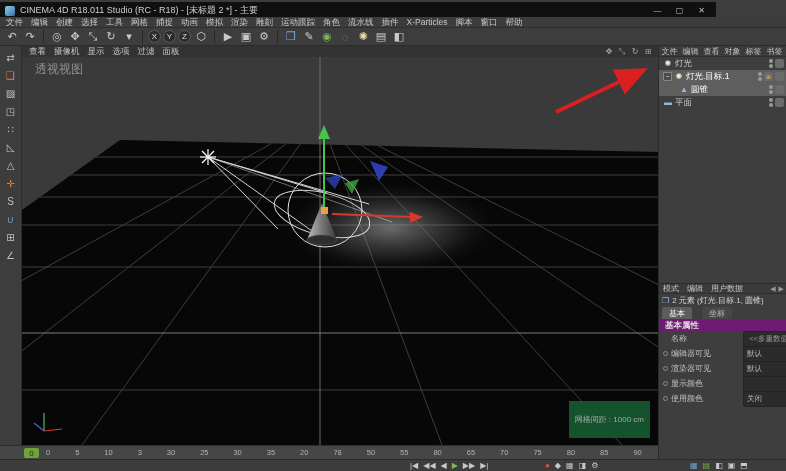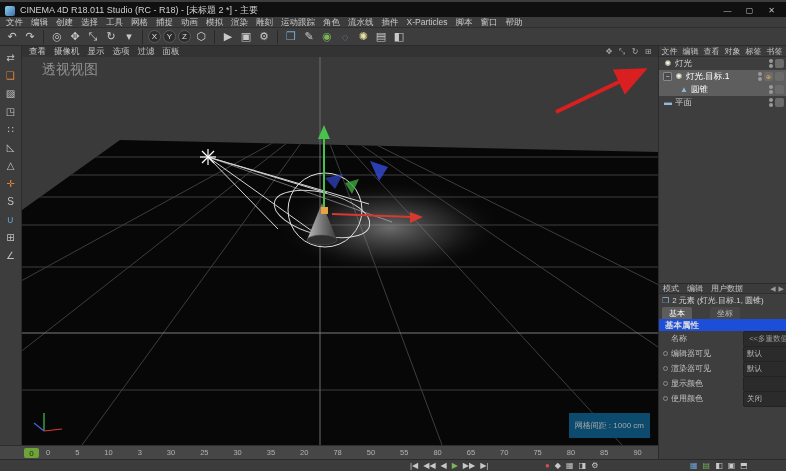--- a/index.html
+++ b/index.html
@@ -2,21 +2,21 @@
 <html><head>
 <meta charset="utf-8">
 <style>
   *{margin:0;padding:0;box-sizing:border-box}
   html,body{width:786px;height:471px;overflow:hidden;background:#3d3d3d;
     font-family:"Liberation Sans","DejaVu Sans",sans-serif;}
   .app{position:relative;width:786px;height:471px;background:#3d3d3d}
   .abs{position:absolute}
 
   
-  .titlebar{left:0;top:2px;width:786px;height:17px;background:#101010;display:flex;
+  .titlebar{left:0;top:2px;width:716px;height:17px;background:#101010;display:flex;
     align-items:center;padding:0 5px;color:#cfcfcf;font-size:9px;gap:5px}
   .appicon{width:10px;height:10px;border-radius:2px;background:linear-gradient(135deg,#8fd0ee,#3a6ea8);flex:0 0 auto}
   .wincontrols{margin-left:auto;display:flex;gap:3px}
   .winbtn{width:19px;height:13px;display:flex;align-items:center;justify-content:center;color:#c0c0c0;font-size:8px}
 
   
   .menubar{left:0;top:17px;width:786px;height:11px;background:#3c3c3c;border-bottom:1px solid #2e2e2e;
     display:flex;align-items:center;padding-left:2px;font-size:8.5px;color:#c8c8c8}
   .menuitem{padding:0 4px;line-height:11px;white-space:nowrap}
 
@@ -36,23 +36,23 @@
   .lbicon{width:16px;height:15px;display:flex;align-items:center;justify-content:center;font-size:10px;color:#c0c0c0}
   .lbicon.orange{color:#e0853a}.lbicon.blue{color:#6fa7dc}
 
   
   .viewport{left:22px;top:46px;width:636px;height:399px;background:#383838;overflow:hidden}
   .vpmenu{position:absolute;left:0;top:0;width:636px;height:11px;background:#333;display:flex;
     align-items:center;font-size:8.5px;color:#c2c2c2;padding:0 3px;z-index:5}
   .vpcorner{margin-left:auto;display:flex;gap:3px;padding-right:2px}
   .vpcicon{width:10px;height:9px;font-size:8px;color:#a8a8a8;display:flex;align-items:center;justify-content:center}
   svg.vpcanvas{position:absolute;left:0;top:11px}
-  .hudlabel{position:absolute;left:20px;top:15px;font-size:14px;color:#8f8f8f;z-index:4}
-  .gridlabel{position:absolute;right:8px;bottom:7px;background:#0c4a6e;color:#a8a8a8;
-    font-size:8px;padding:7px 6px;z-index:4}
+  .hudlabel{position:absolute;left:13px;top:15px;font-size:12px;color:#8f8f8f;z-index:4}
+  .gridlabel{position:absolute;right:8px;bottom:7px;background:#14532d;color:#a8a8a8;
+    font-size:8px;padding:13px 6px;z-index:4}
 
   
   .rightpanel{left:658px;top:46px;width:128px;height:413px;background:#3e3e3e;border-left:1px solid #2b2b2b}
   .ommenu{position:absolute;left:0;top:0;width:128px;height:11px;background:#3b3b3b;border-bottom:1px solid #2f2f2f;
     display:flex;align-items:center;font-size:8px;color:#c4c4c4}
   .ommenu .menuitem{padding:0 2.5px}
   .omlist{position:absolute;left:0;top:11px;width:128px;height:226px;background:#3e3e3e}
   .omrow{height:13px;display:flex;align-items:center;font-size:8.5px;color:#cccccc;padding-left:4px;gap:2px}
   .omrow.selected{background:#5e5e5e;color:#fff}
   .omrow.indent{padding-left:20px}
@@ -68,24 +68,24 @@
     display:flex;align-items:center;justify-content:center}
 
   .ammenu{position:absolute;left:0;top:237px;width:128px;height:11px;background:#3b3b3b;
     border-top:1px solid #2a2a2a;border-bottom:1px solid #2f2f2f;display:flex;align-items:center;
     font-size:8px;color:#c4c4c4}
   .amnav{margin-left:auto;display:flex;gap:3px;padding-right:3px;font-size:7px;color:#9a9a9a}
   .aminfo{position:absolute;left:0;top:248px;width:128px;height:13px;display:flex;align-items:center;
     font-size:8px;color:#d2d2d2;padding-left:3px;gap:3px}
   .infoicon{color:#8fb8dc;font-size:8px}
   .amtabs{position:absolute;left:0;top:261px;width:128px;height:12px;display:flex;align-items:center;
-    padding-left:3px;gap:18px}
+    padding-left:3px;gap:10px}
   .amtab{font-size:8px;padding:1px 7px;border-radius:2px 2px 0 0;background:#474747;color:#b9b9b9}
   .amtab.active{background:#5d5d5d;color:#fff}
-  .amsection{position:absolute;left:0;top:273px;width:128px;height:12px;background:#1d4ed8;
+  .amsection{position:absolute;left:0;top:273px;width:128px;height:12px;background:#701a75;
     font-size:8.5px;font-weight:bold;color:#ddd;line-height:12px;padding-left:6px}
   .amrows{position:absolute;left:0;top:285px;width:148px}
   .amrow{height:15px;display:flex;align-items:center;font-size:8px;color:#c2c2c2;padding-left:4px}
   .kdot{width:5px;height:5px;border-radius:50%;border:1px solid #8a8a8a;margin-right:3px;flex:0 0 auto}
   .kdot.empty{border-color:transparent}
   .amlabel{white-space:nowrap;overflow:hidden}
   .amfield{margin-left:auto;margin-right:4px;width:60px;height:11px;background:#2b2b2b;
     border:1px solid #232323;border-radius:2px;font-size:7.5px;color:#b8b8b8;display:flex;
     align-items:center;padding:7px 3px;flex:0 0 auto}
   .amfield.center{justify-content:center;color:#999}

